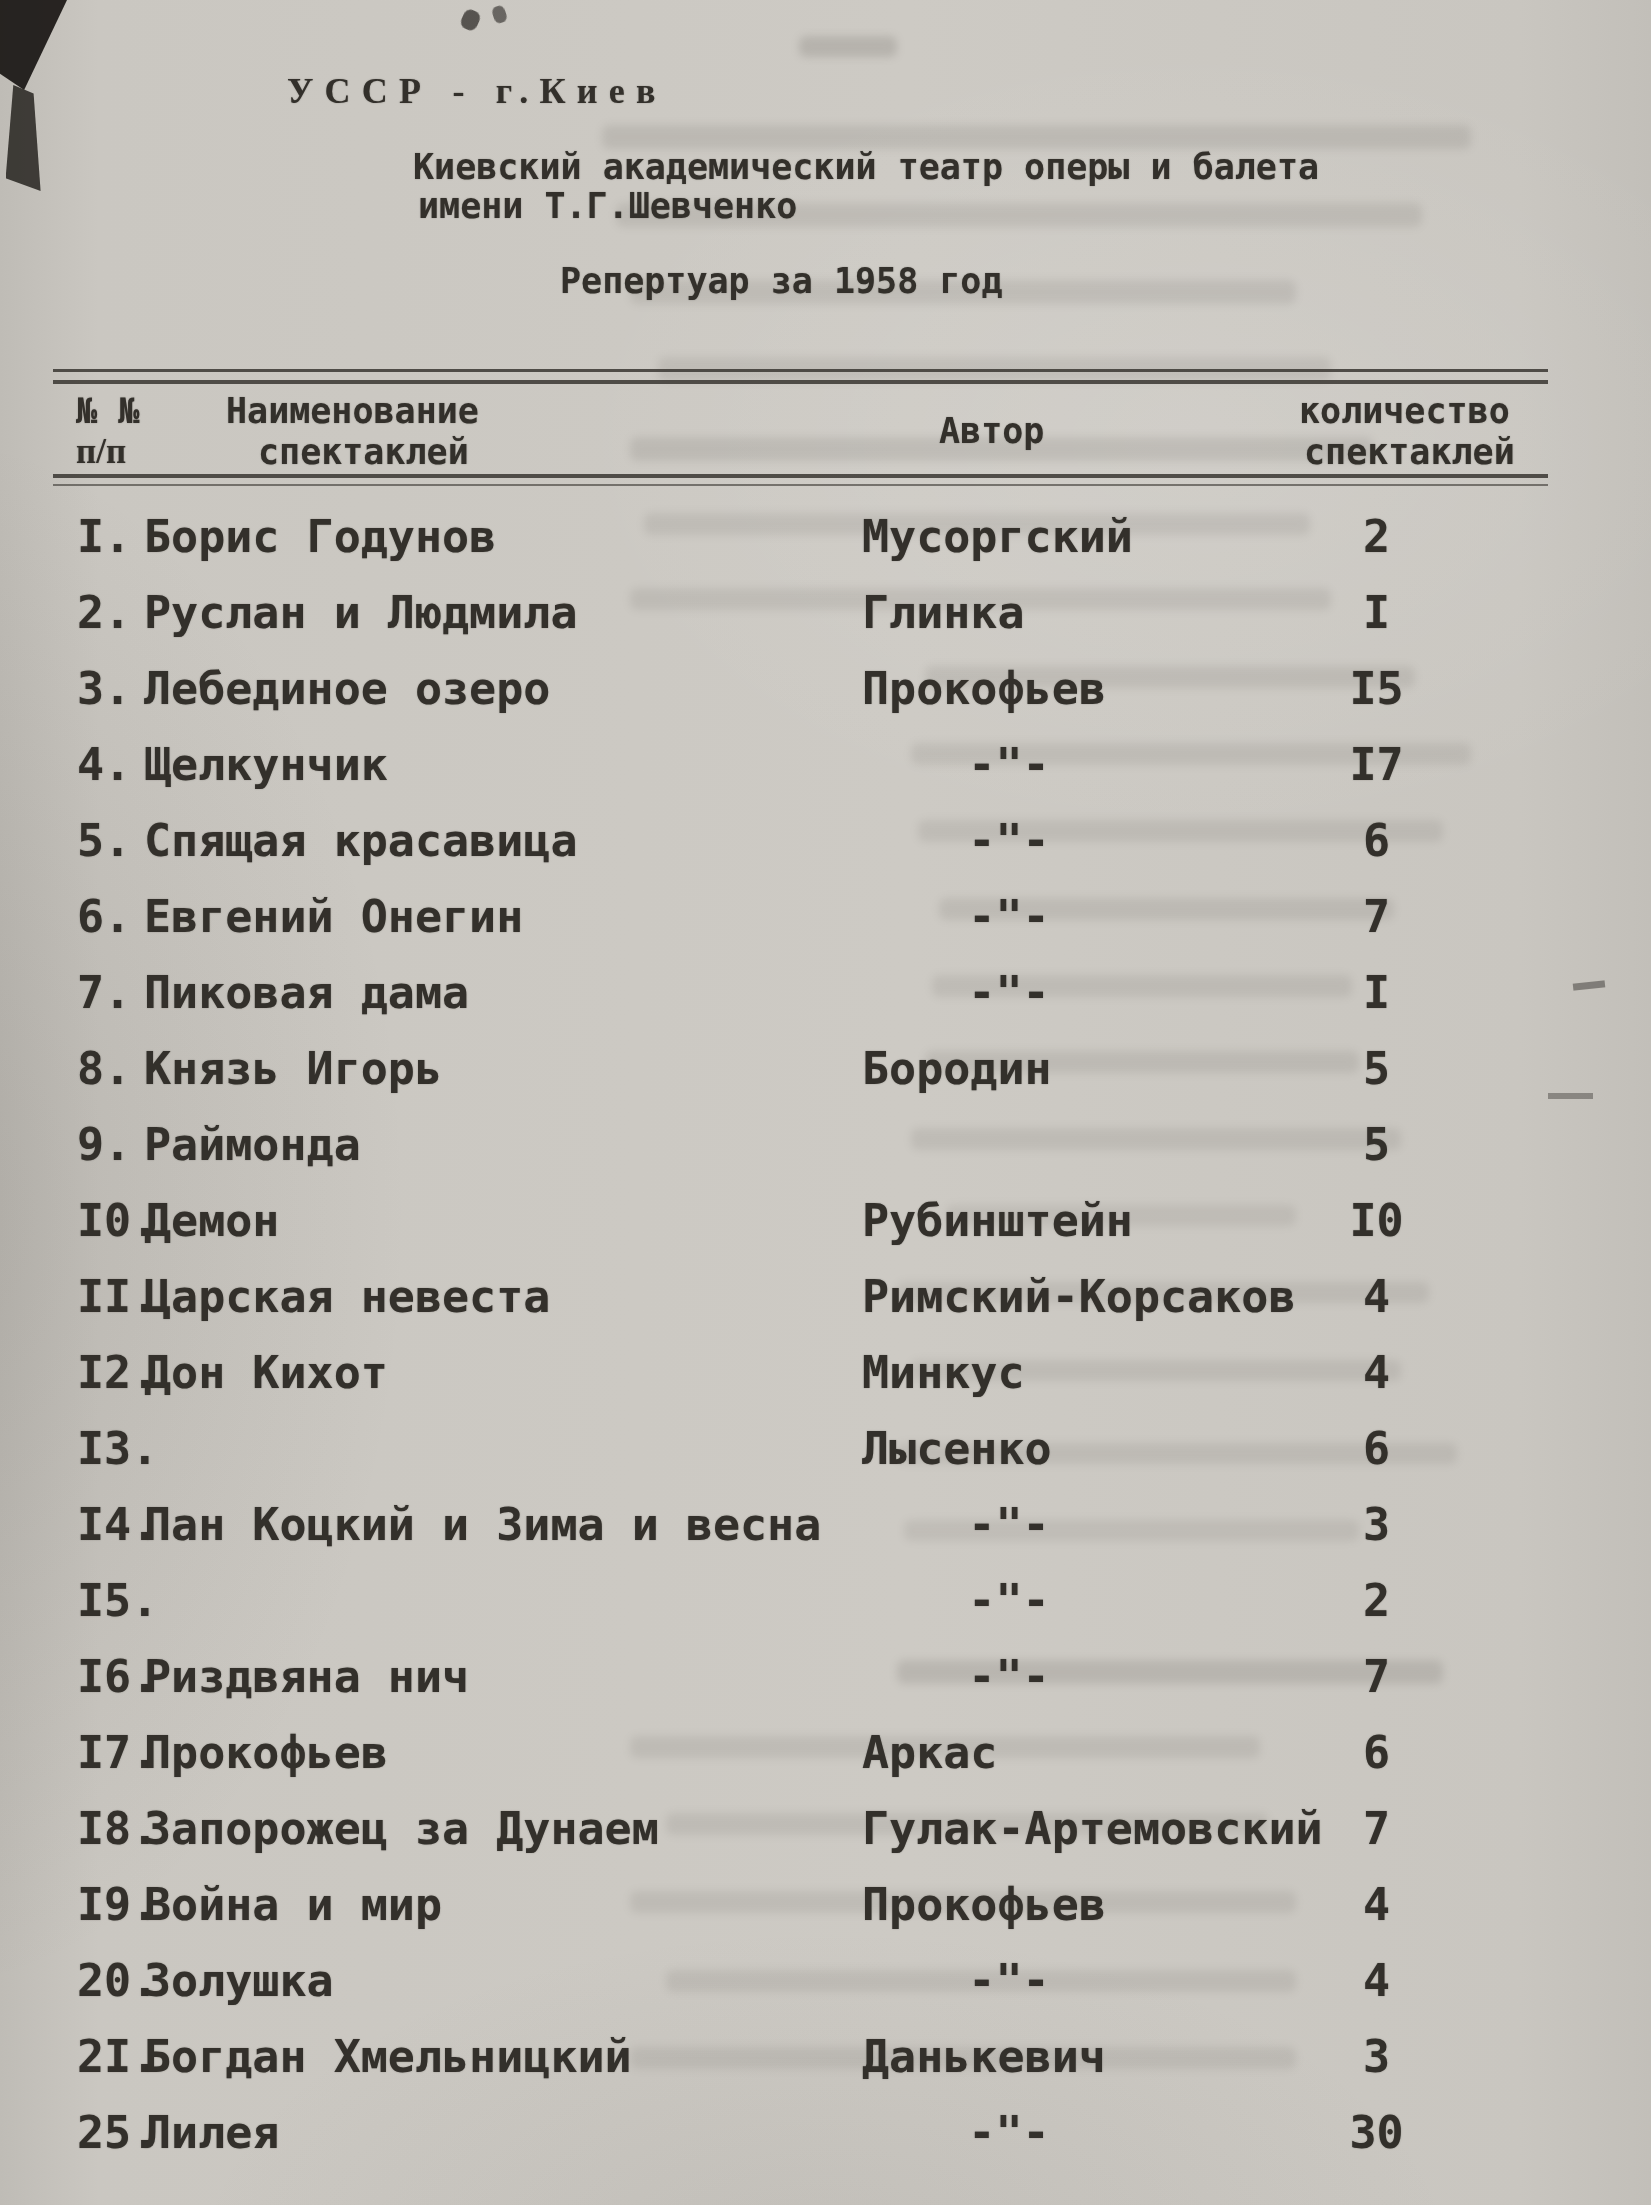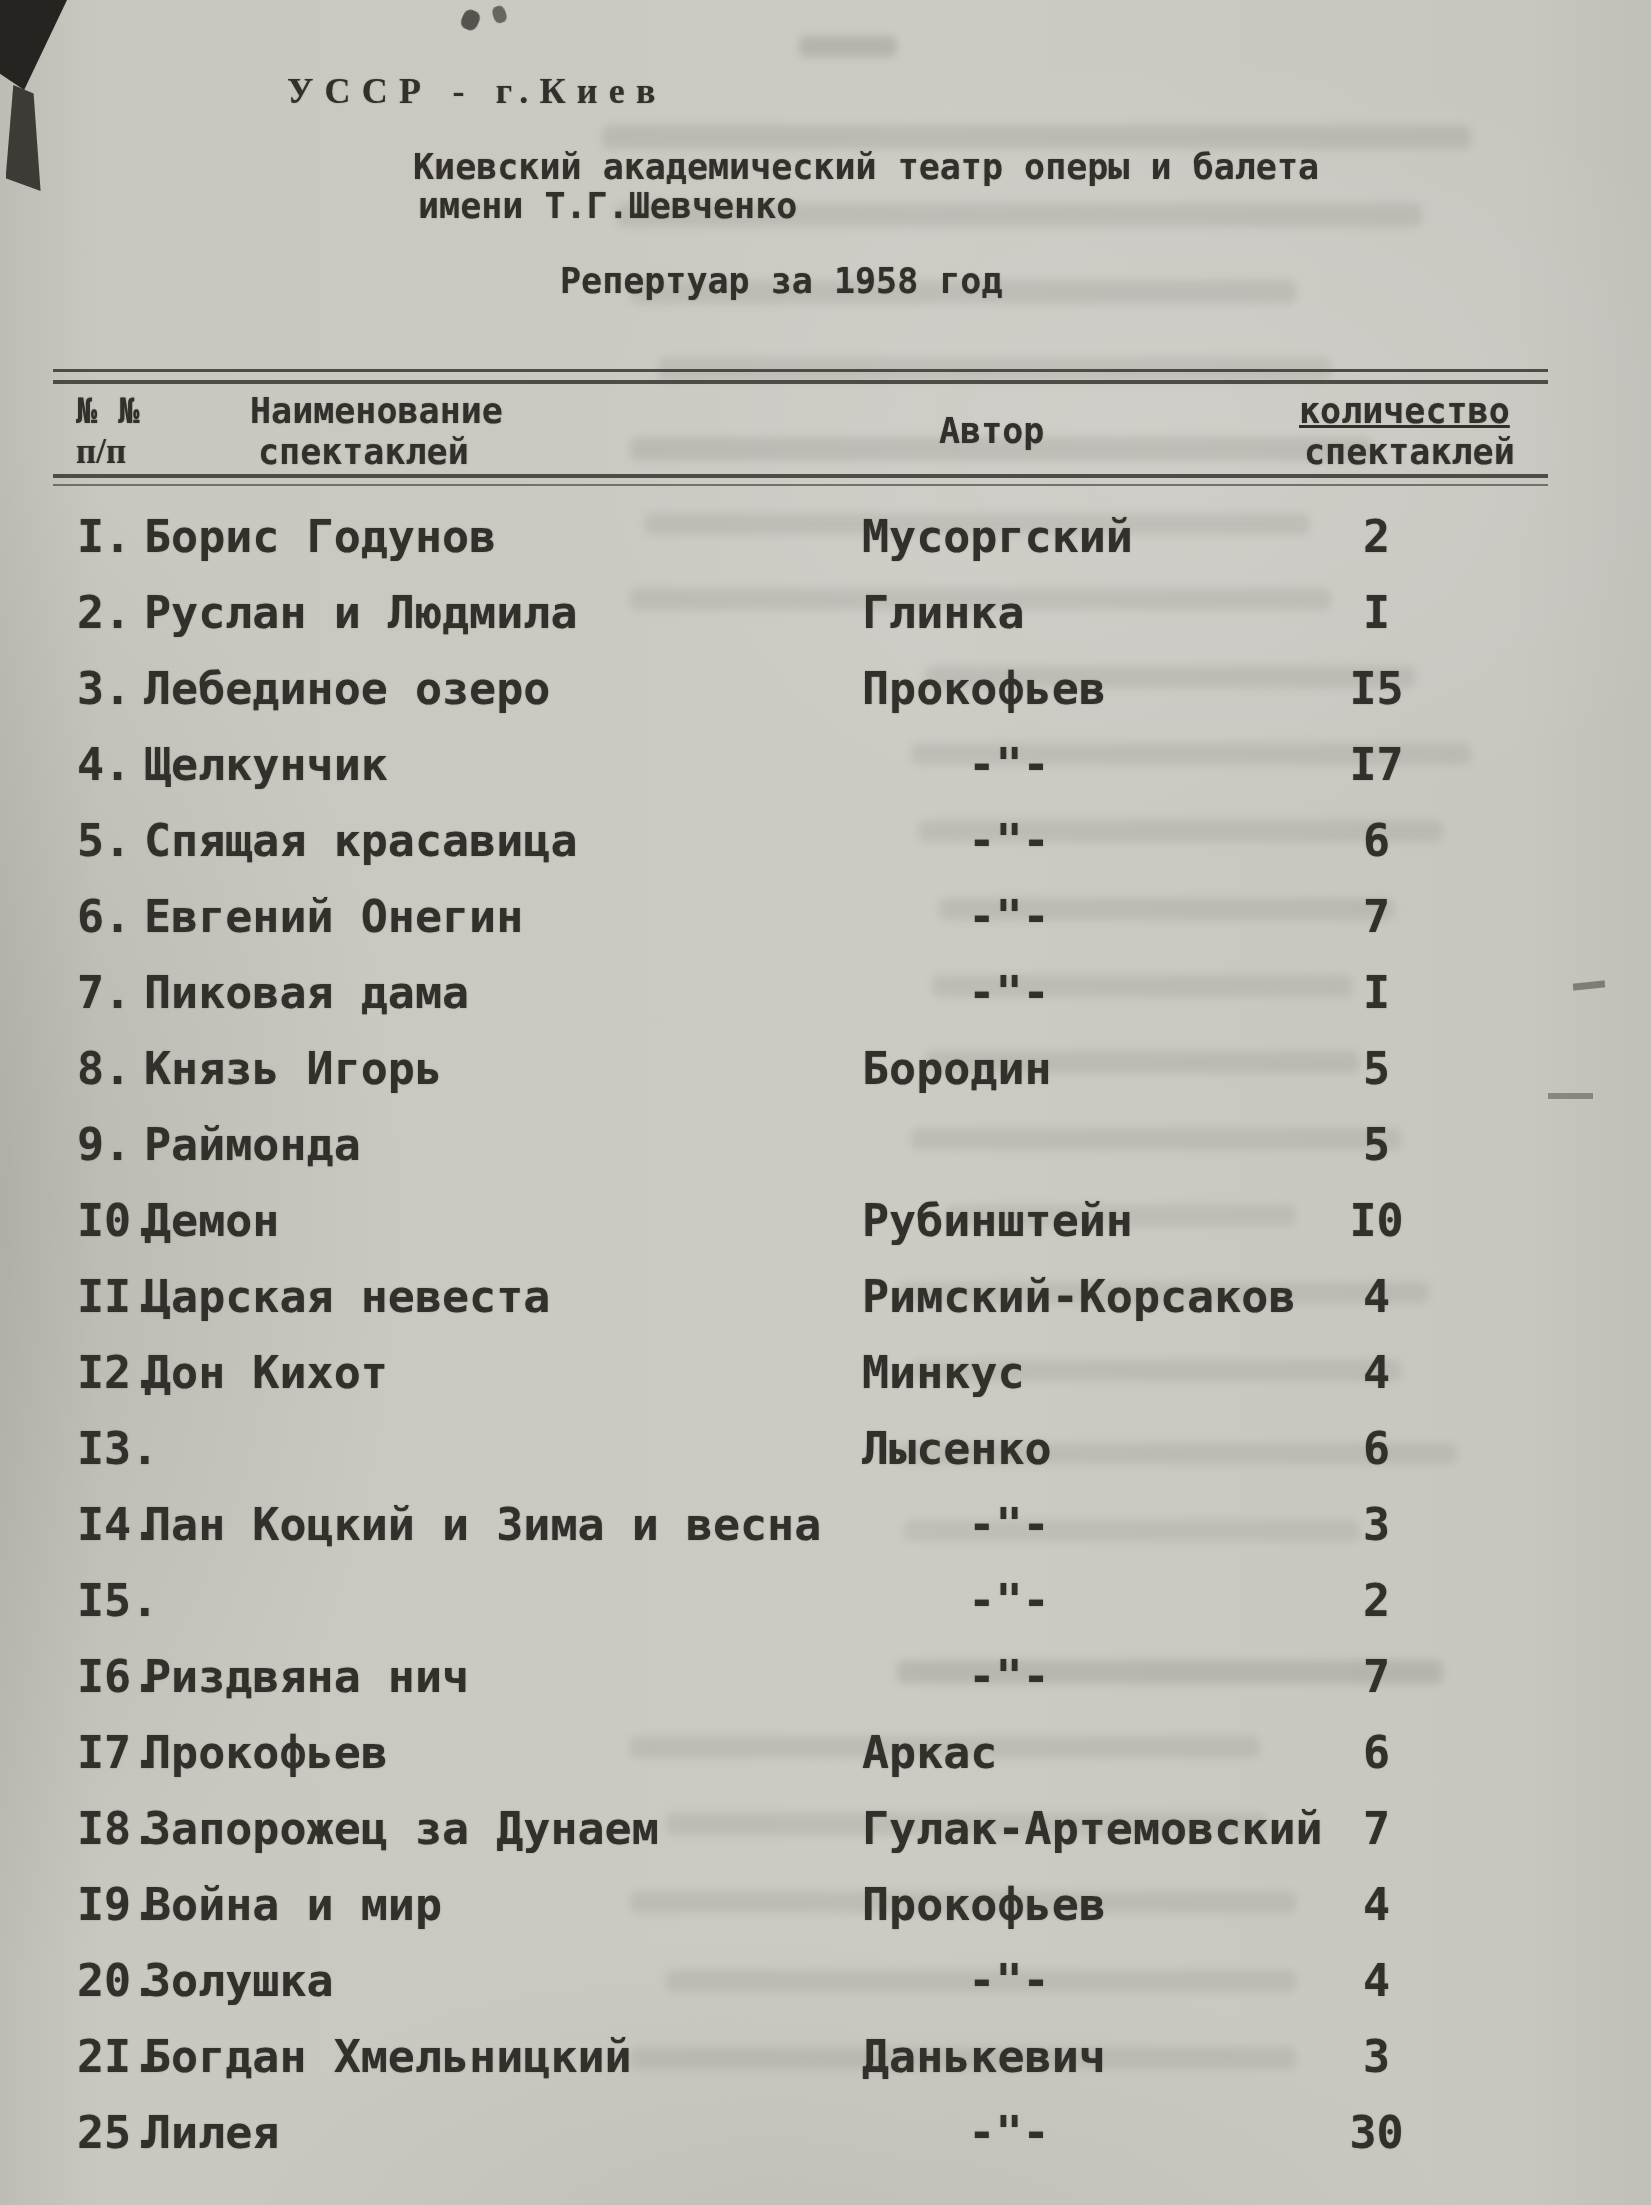--- a/index.html
+++ b/index.html
@@ -24,24 +24,24 @@
 
   .rule{position:absolute;background:#3a3732;opacity:.85;filter:blur(0.3px);}
   .r1{left:53px;top:369px;width:1495px;height:2.8px;}
   .r2{left:53px;top:380px;width:1495px;height:3.5px;}
   .r3{left:53px;top:474px;width:1495px;height:4.2px;}
   .r4{left:53px;top:484px;width:1495px;height:2.1px;opacity:.6;}
 
   .ch{font-size:35px;}
   .ch-num1{left:76px;top:391px;}
   .ch-num2{left:76px;top:432px;font-family:Liberation Serif, serif;}
-  .ch-name1{left:250px;top:391px;}
+  .ch-name1{left:226px;top:391px;}
   .ch-name2{left:258px;top:432px;}
   .ch-author{left:939px;top:411px;}
-  .ch-count1{left:1299px;top:391px;text-decoration:underline;}
+  .ch-count1{left:1299px;top:391px;}
   .ch-count2{left:1304px;top:432px;}
 
   #rows{position:absolute;left:0;top:498px;width:1651px;}
   .row{position:relative;height:76px;width:1651px;}
   .row span{
     position:absolute;top:50%;transform:translateY(-50%);
     white-space:pre;font-weight:700;font-size:45px;
     text-shadow:0 0 1.4px rgba(52,48,43,.45);
   }
   .c-num{left:77px;}

